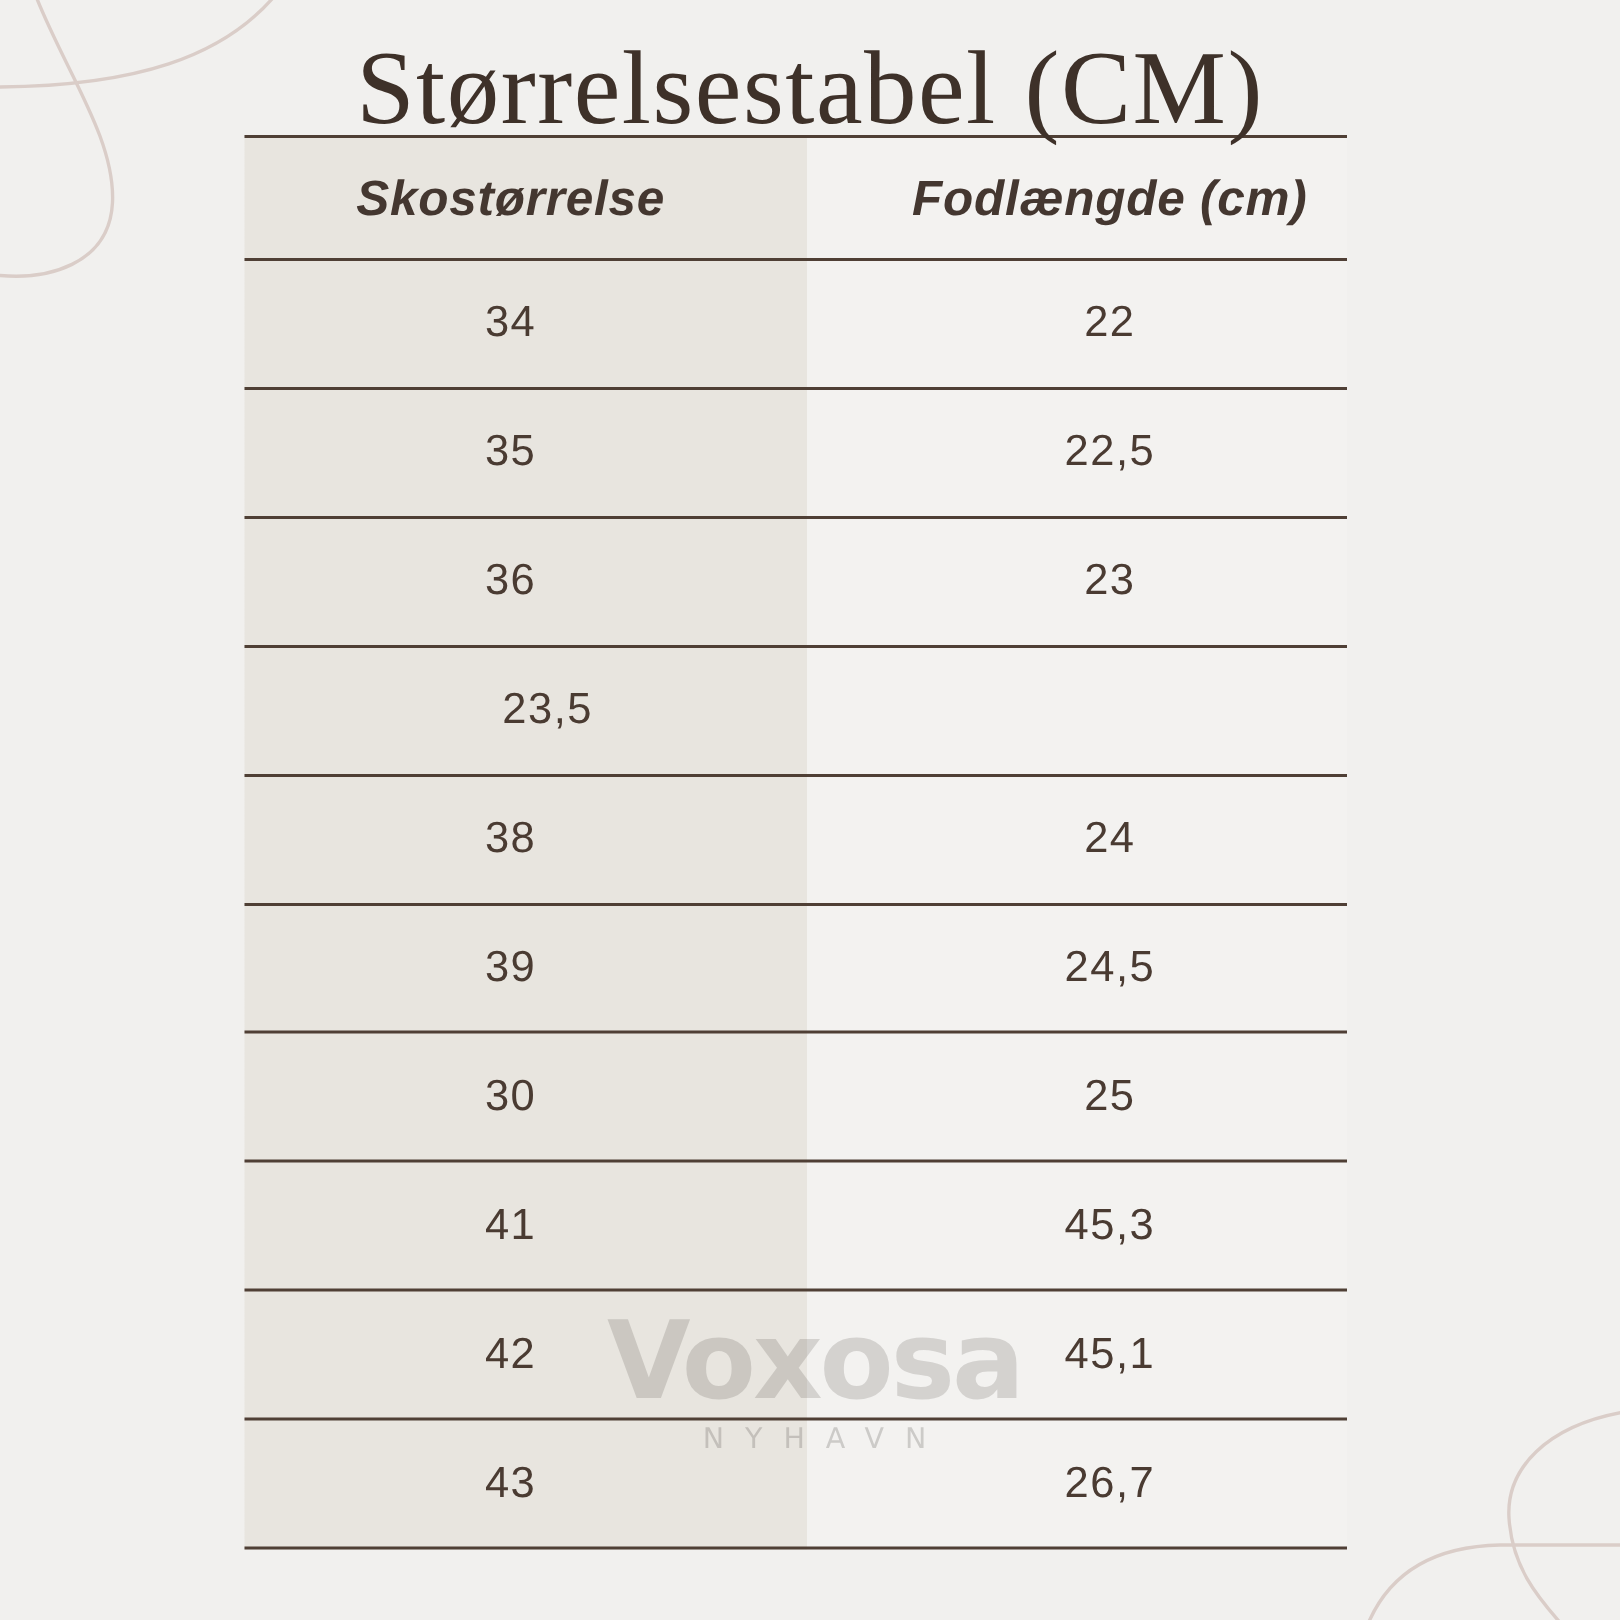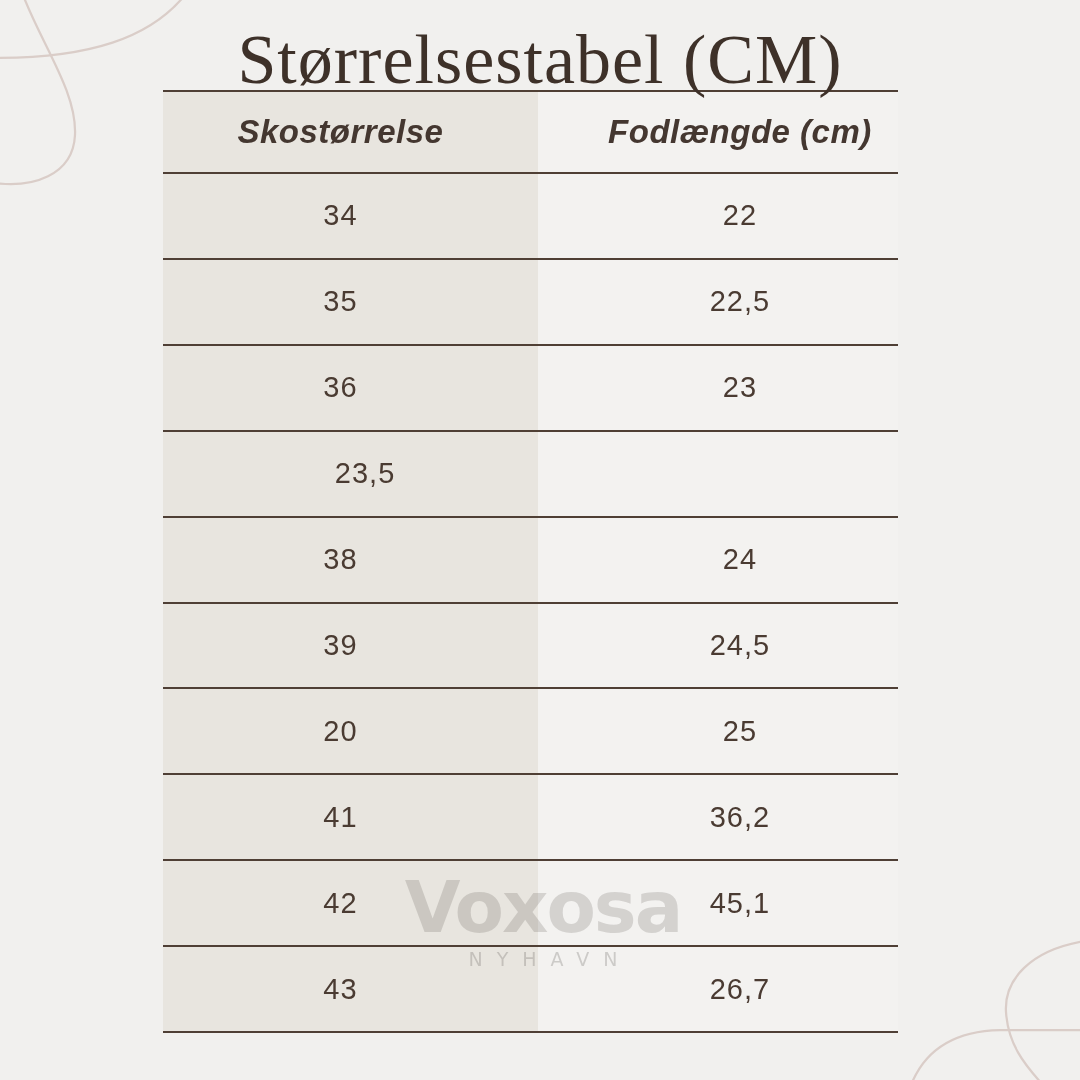--- a/index.html
+++ b/index.html
@@ -159,27 +159,27 @@
     <div class="cell left value">38</div>
     <div class="cell right value">24</div>
   </div>
 
   <div class="t-row">
     <div class="cell left value">39</div>
     <div class="cell right value">24,5</div>
   </div>
 
   <div class="t-row">
-    <div class="cell left value">20</div>
+    <div class="cell left value">30</div>
     <div class="cell right value">25</div>
   </div>
 
   <div class="t-row">
     <div class="cell left value">41</div>
-    <div class="cell right value">36,2</div>
+    <div class="cell right value">45,3</div>
   </div>
 
   <div class="t-row">
     <div class="cell left value">42</div>
     <div class="cell right value">45,1</div>
   </div>
 
   <div class="t-row">
     <div class="cell left value">43</div>
     <div class="cell right value">26,7</div>

